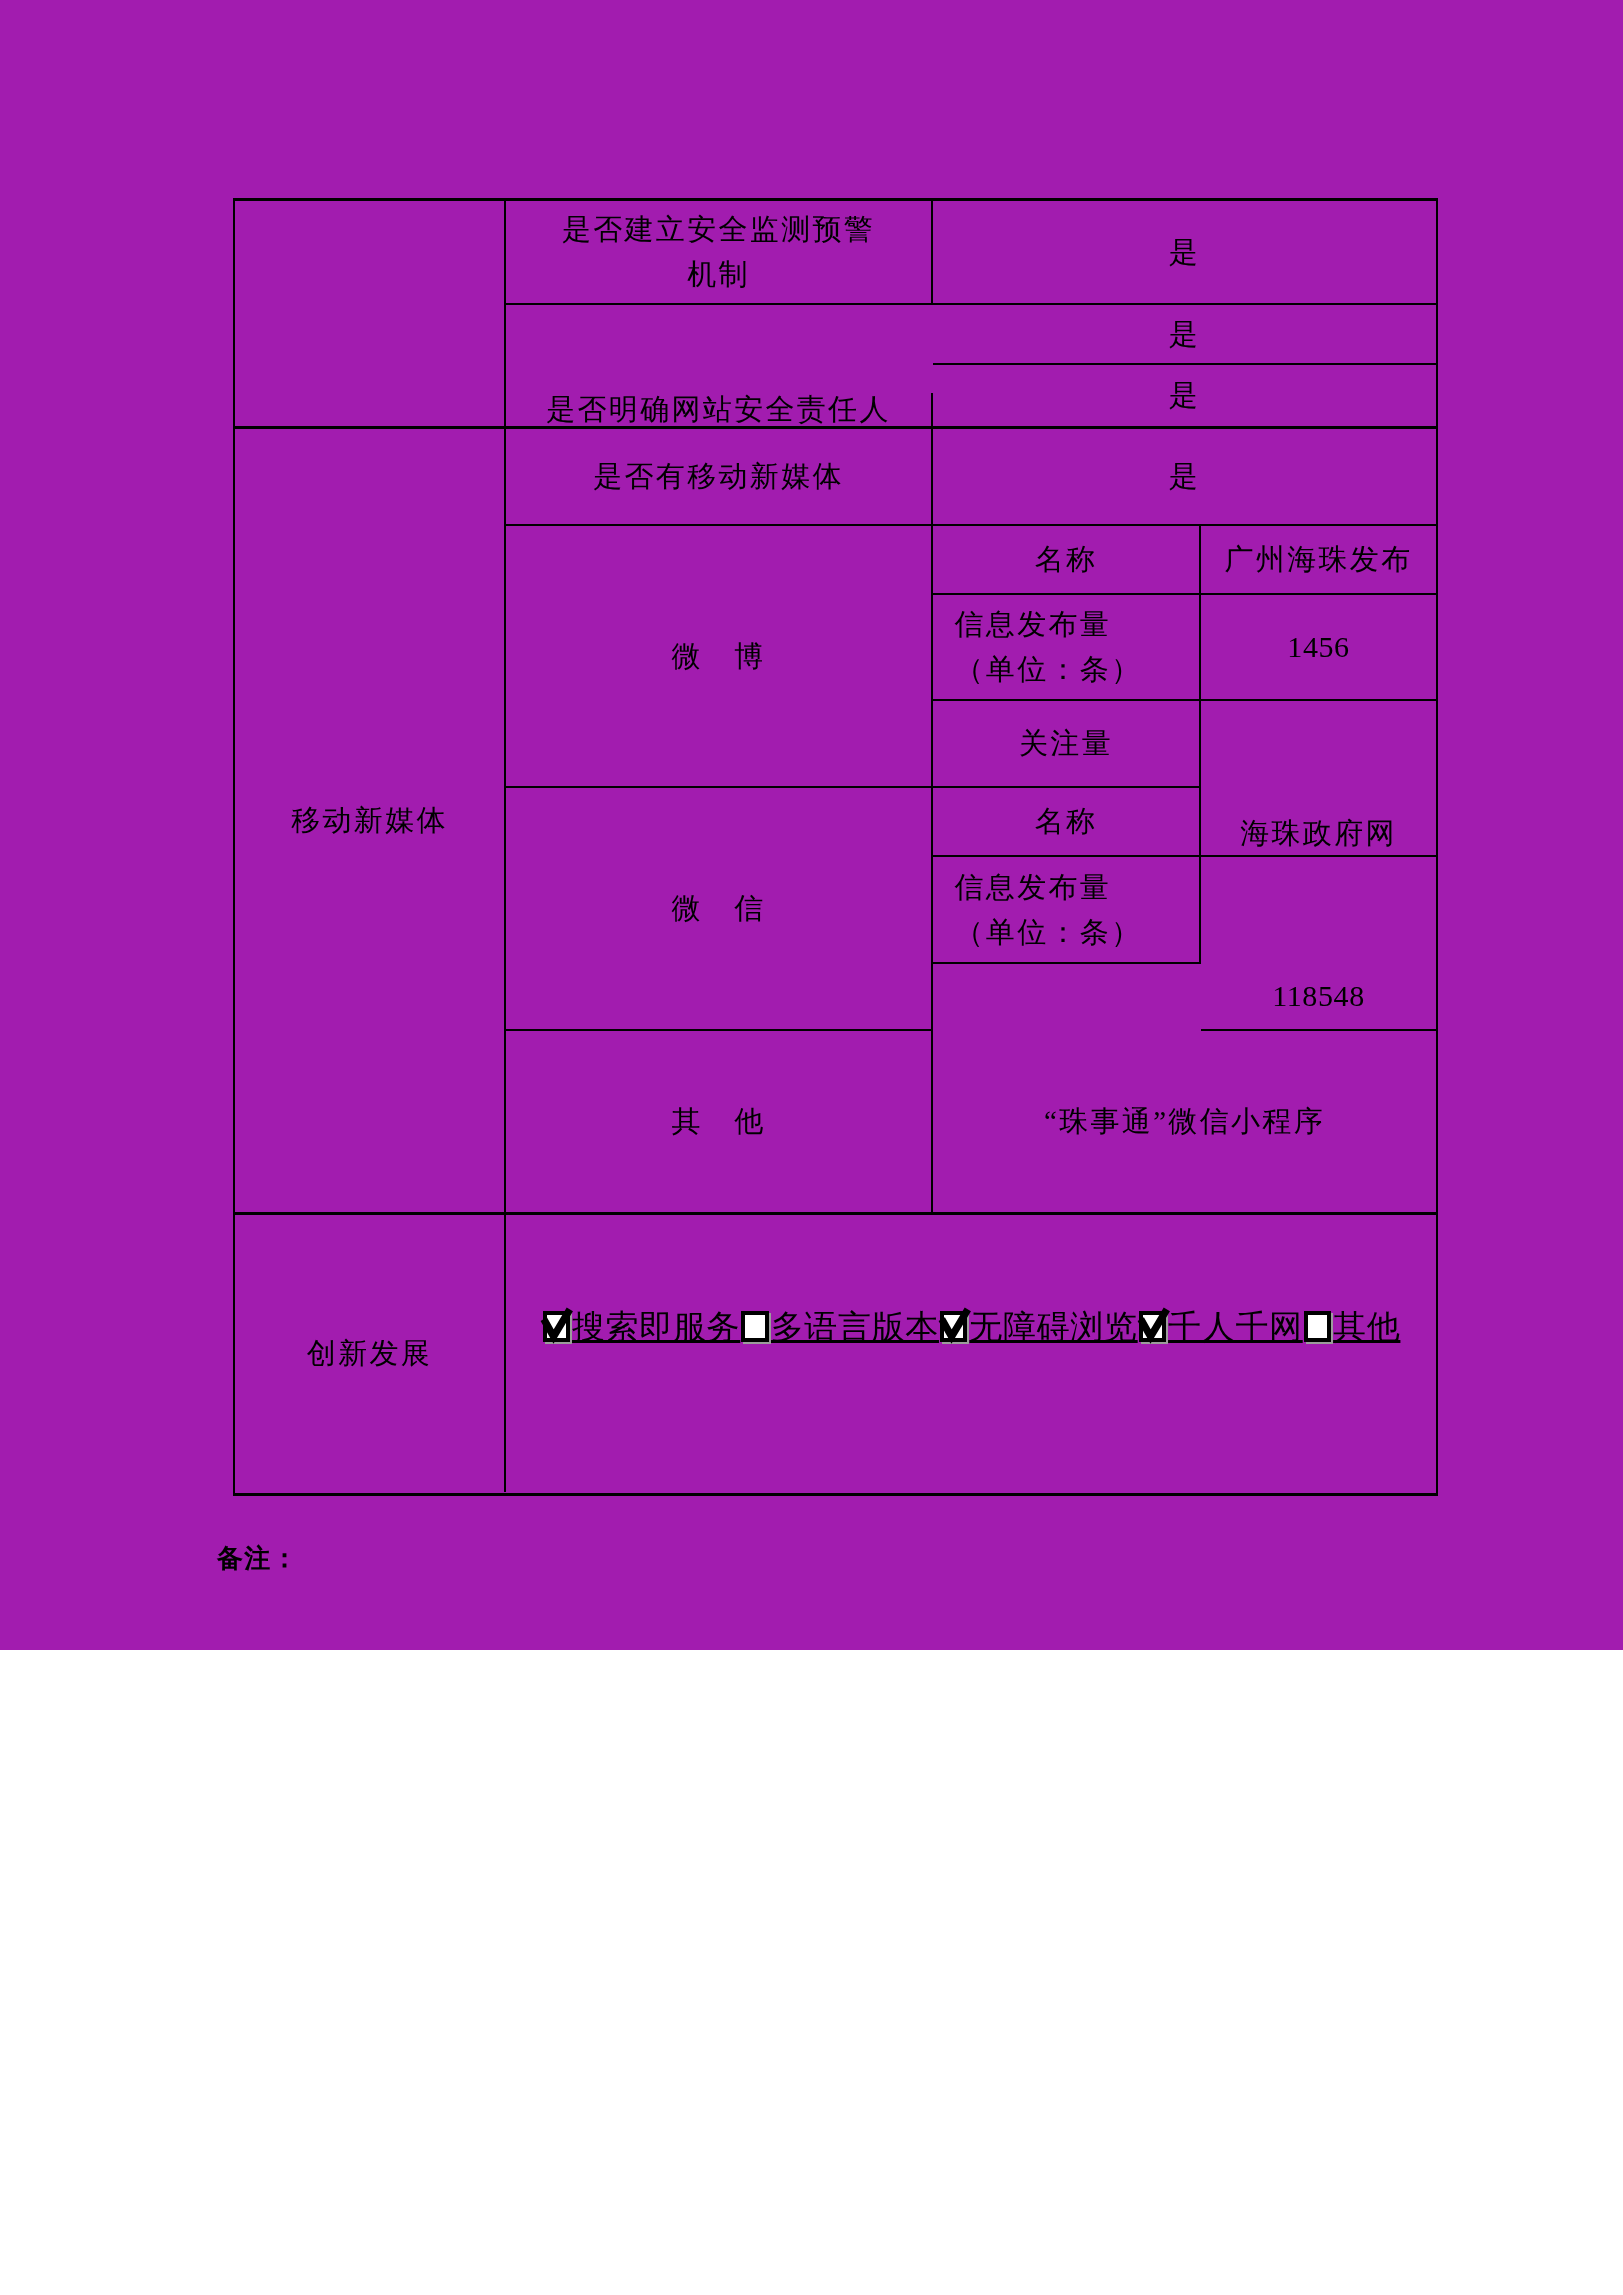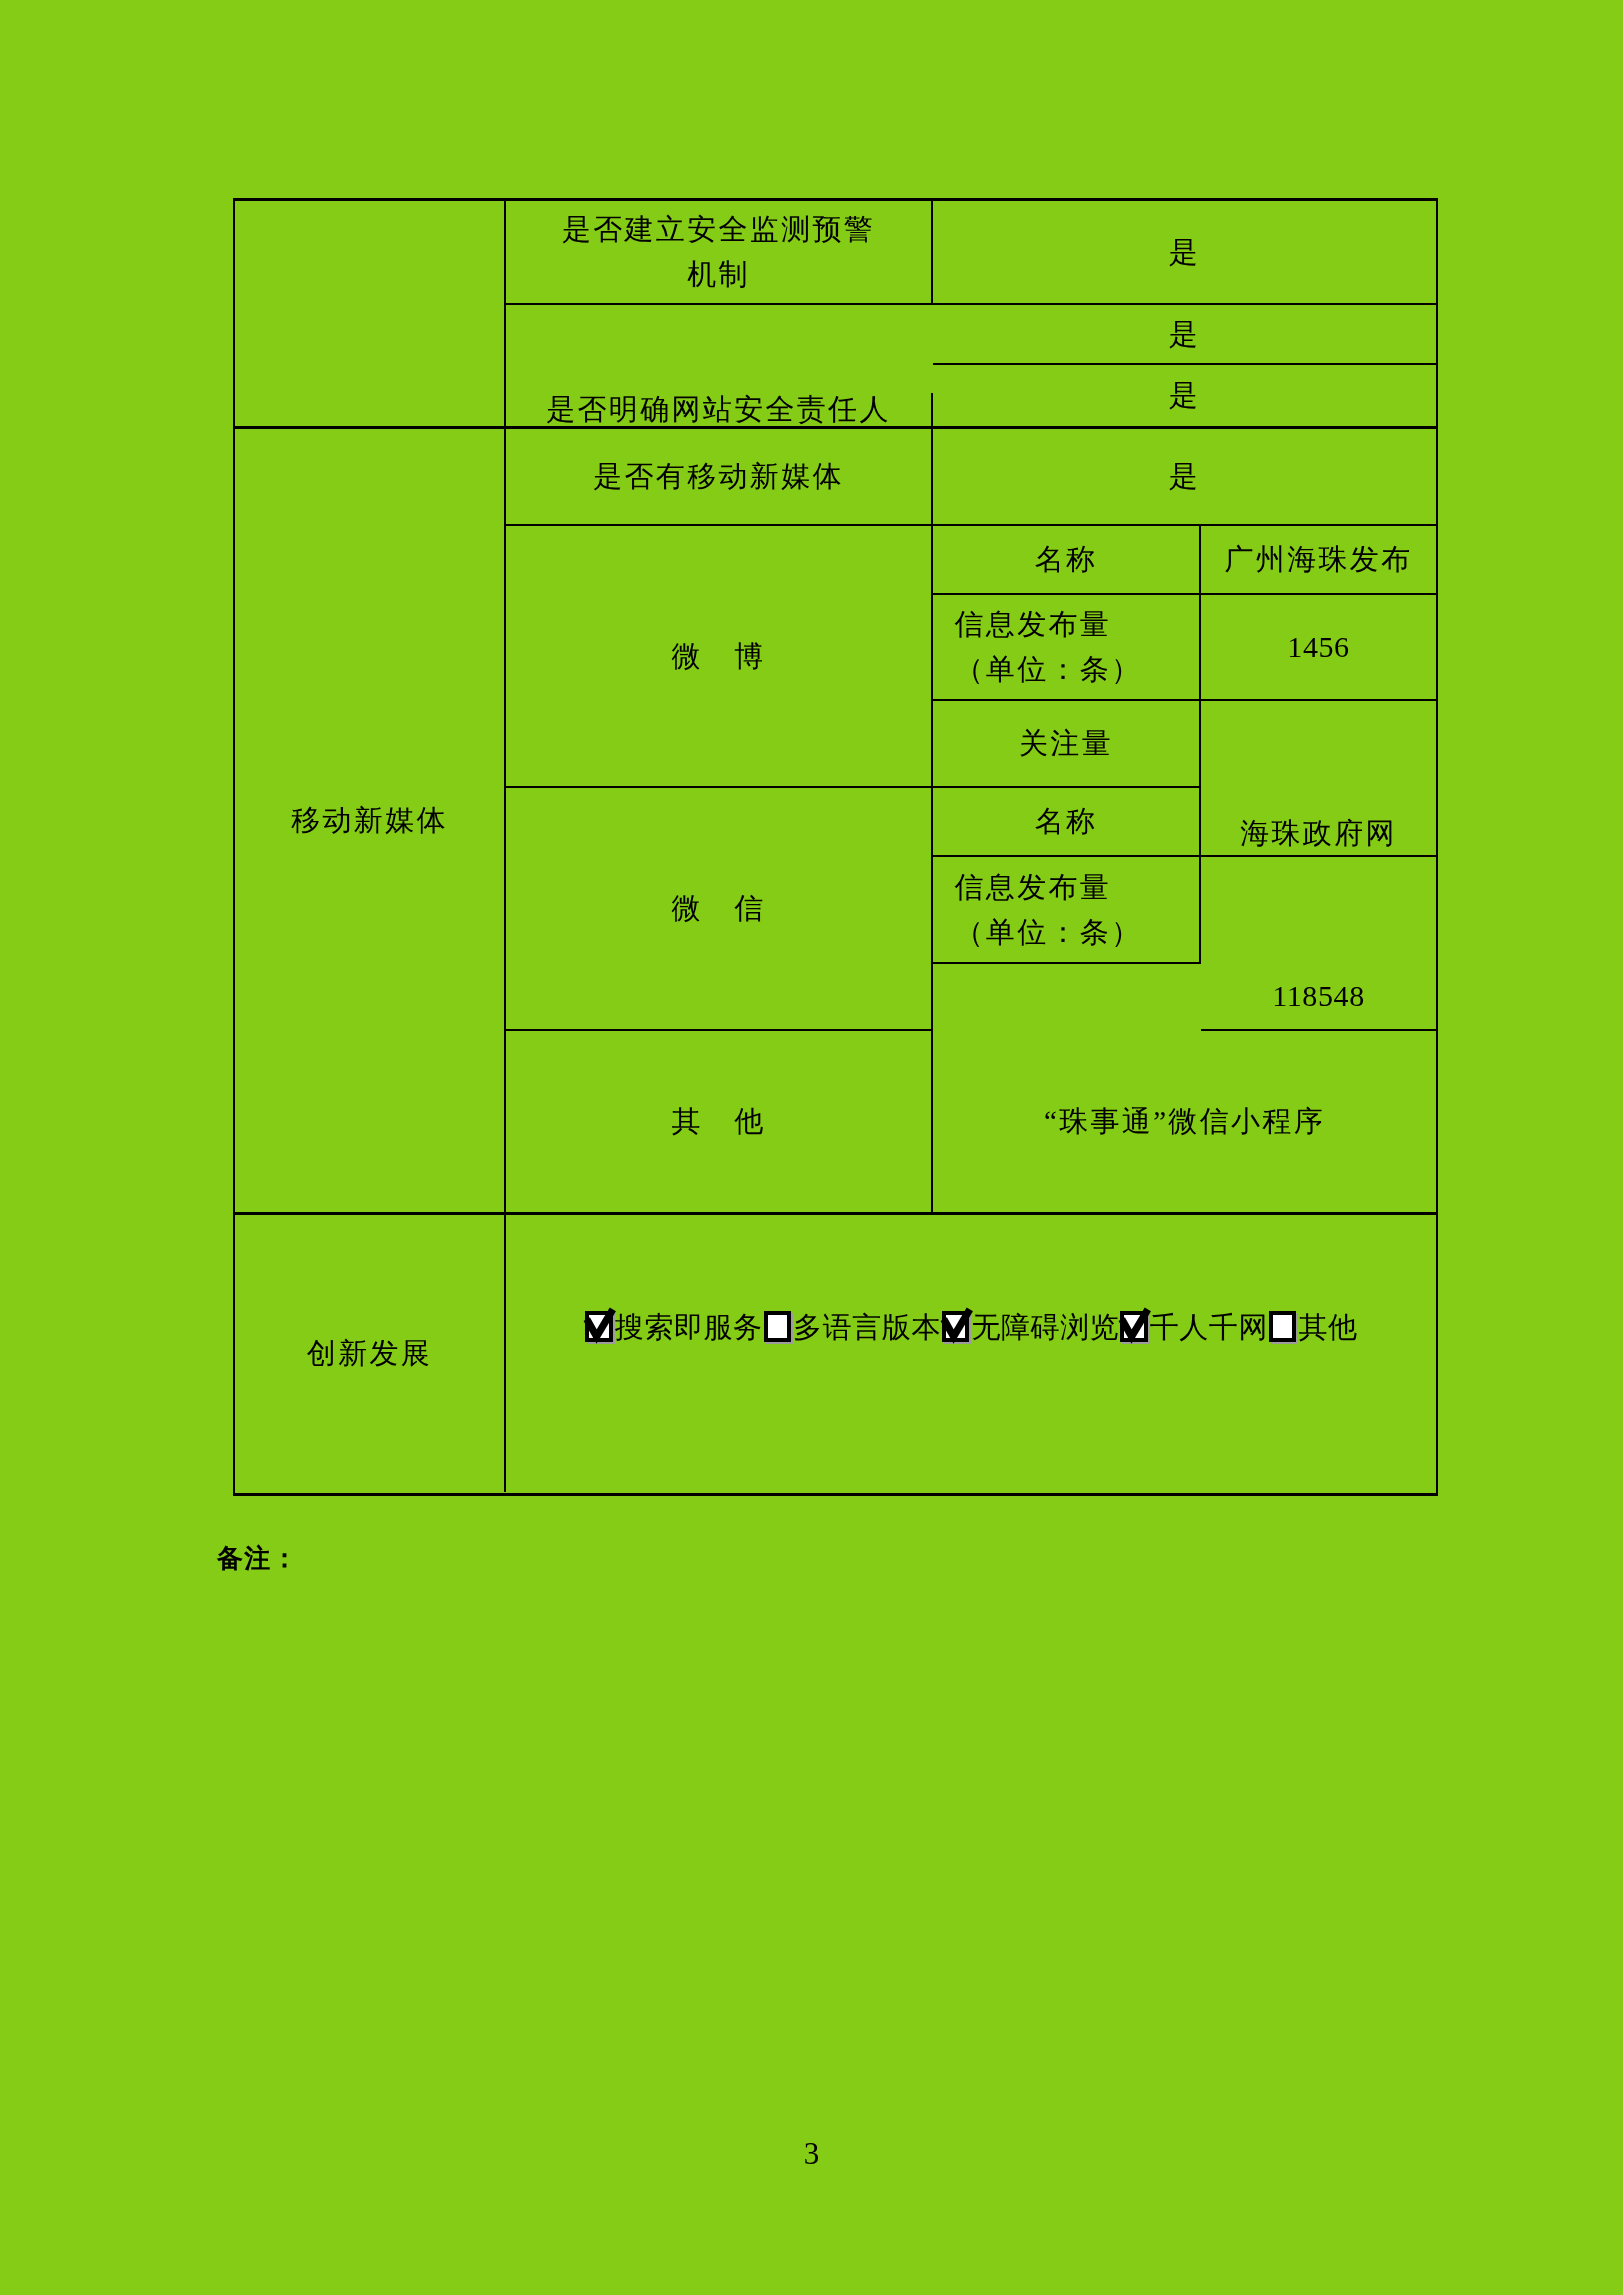--- a/index.html
+++ b/index.html
@@ -1,20 +1,20 @@
 <!DOCTYPE html>
 <html style="font-size:8.2px"><head>
 <meta charset="utf-8">
 <style>
   html,body{margin:0;padding:0;background:#ffffff;}
   .page{
     position:relative;
     width:1623px;
-    height:2295px;
-    background:#84cc16;
+    height:1650px;
+    background:#a21caf;
     font-family:"Liberation Serif","DejaVu Serif",serif;
     color:#000;
   }
   .report-table{
     position:absolute;
     left:233px;
     top:198px;
     width:1201px;
     height:1292px;
     display:grid;
@@ -42,23 +42,24 @@
   .left-align{justify-content:flex-start;text-align:left;padding-left:21.5px;}
   .num{font-size:30px;letter-spacing:0.02em;}
   
   .innov-cell{position:relative;}
   .innov-line{
     position:relative;
     top:-25.6px;
     display:flex;
     align-items:center;
     justify-content:center;
-    font-size:29px;
+    font-size:33px;
     letter-spacing:0.02em;
     white-space:nowrap;
+    text-decoration:underline;
   }
   .cb-item{display:inline-flex;align-items:center;}
   .cb-box{
     position:relative;
     width:19.4px;height:22.5px;
     border:4.6px solid #000;
     background:#fff;
     box-shadow:2px 2px 0 #9c9c9c;
     margin:0 2px 3.1px 1px;
     flex:0 0 auto;

